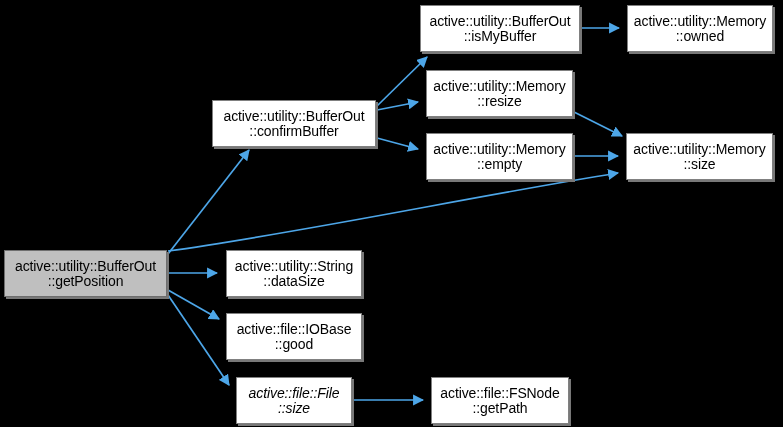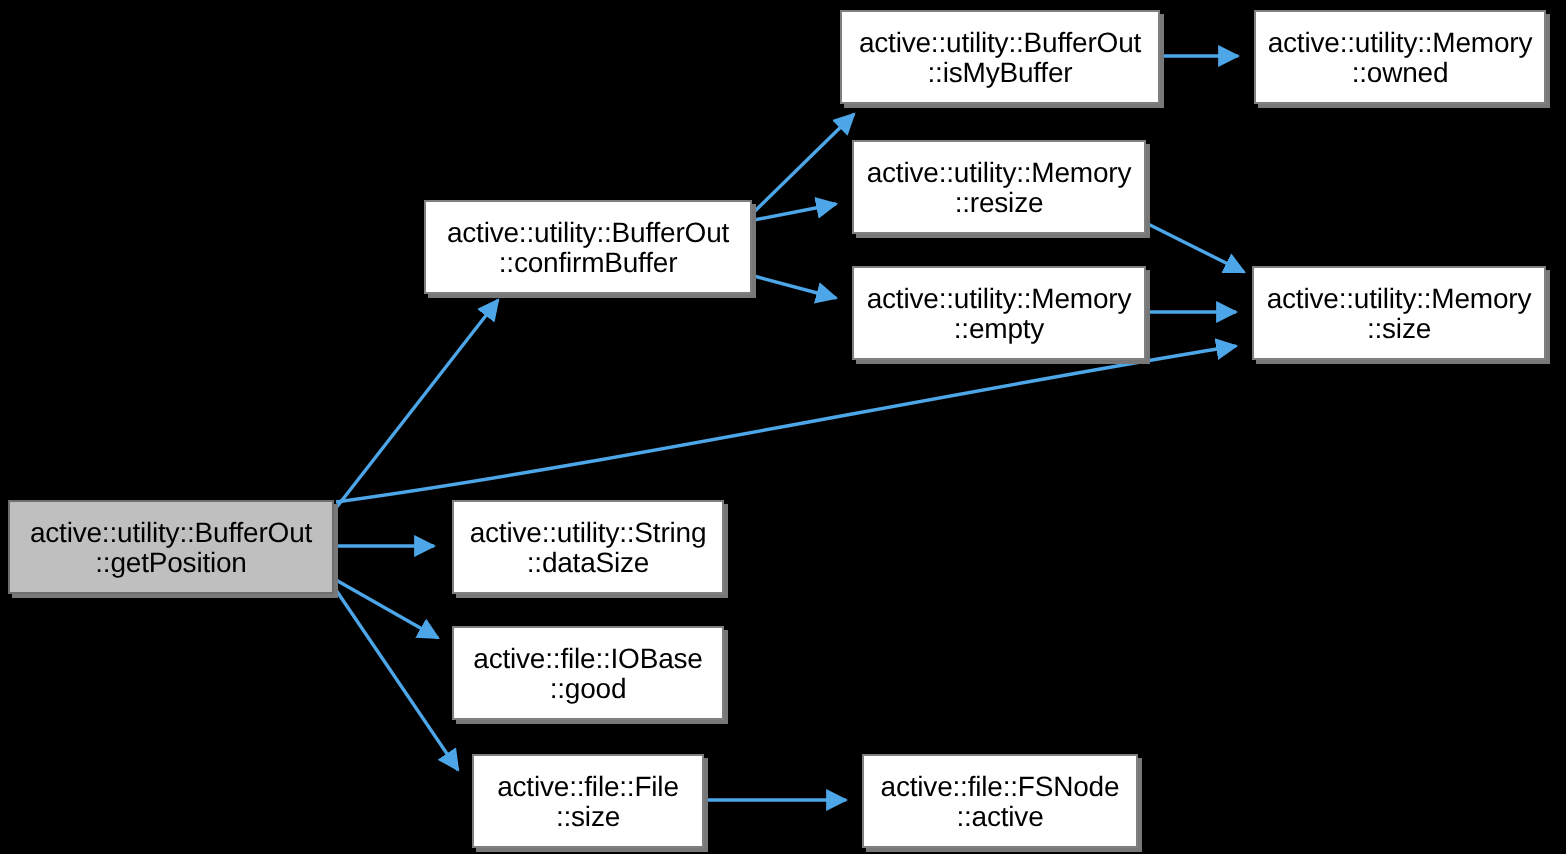--- a/index.html
+++ b/index.html
@@ -106,23 +106,23 @@
 ::size</span>
       </div>
       <div class="node" style="left: 226px; top: 250px; width: 136px; height: 47px;">
         <span class="label">active::utility::String
 ::dataSize</span>
       </div>
       <div class="node" style="left: 226px; top: 313px; width: 136px; height: 47px;">
         <span class="label">active::file::IOBase
 ::good</span>
       </div>
-      <div class="node" style="left: 236px; top: 377px; width: 116px; height: 47px;">
+      <div class="node" style="left: 236px; top: 377px; width: 116px; height: 47px; font-style: italic;">
         <span class="label">active::file::File
 ::size</span>
       </div>
       <div class="node" style="left: 431px; top: 377px; width: 138px; height: 47px;">
         <span class="label">active::file::FSNode
-::active</span>
+::getPath</span>
       </div>
     </div>
 
 </div>
 
 </body></html>

